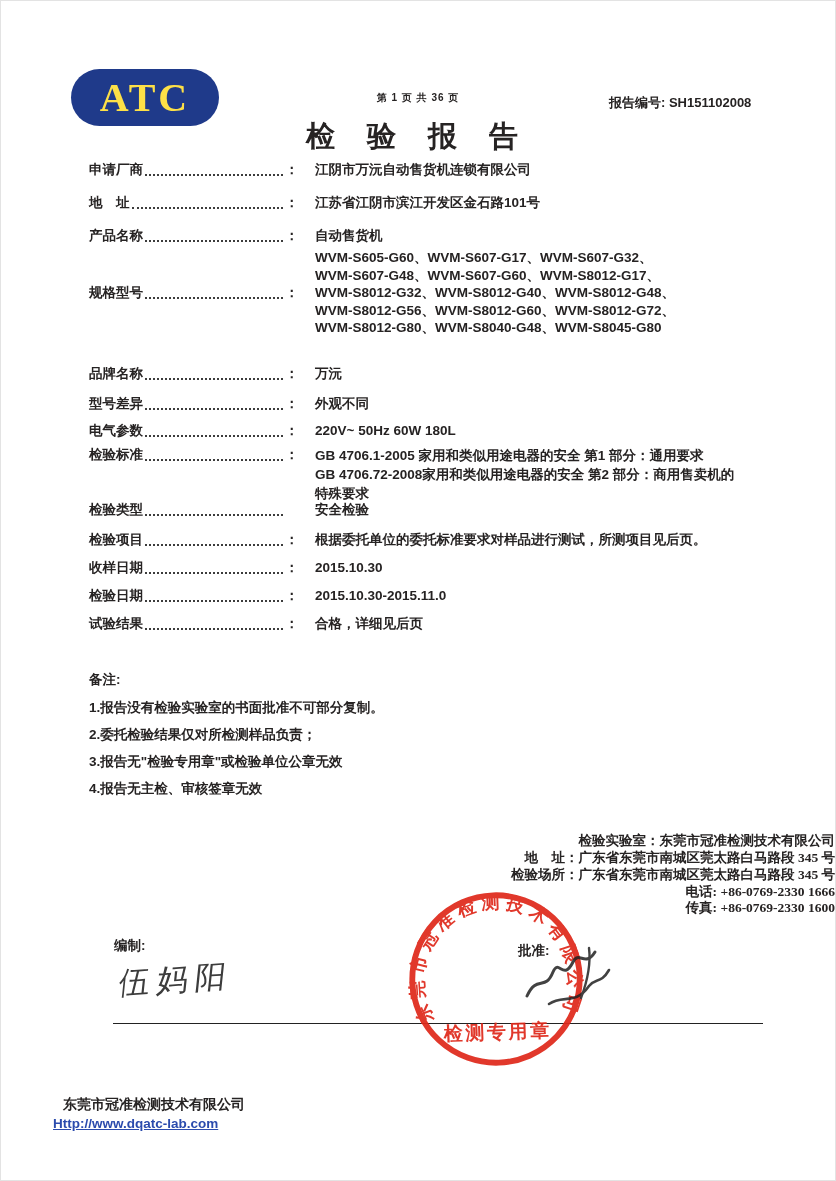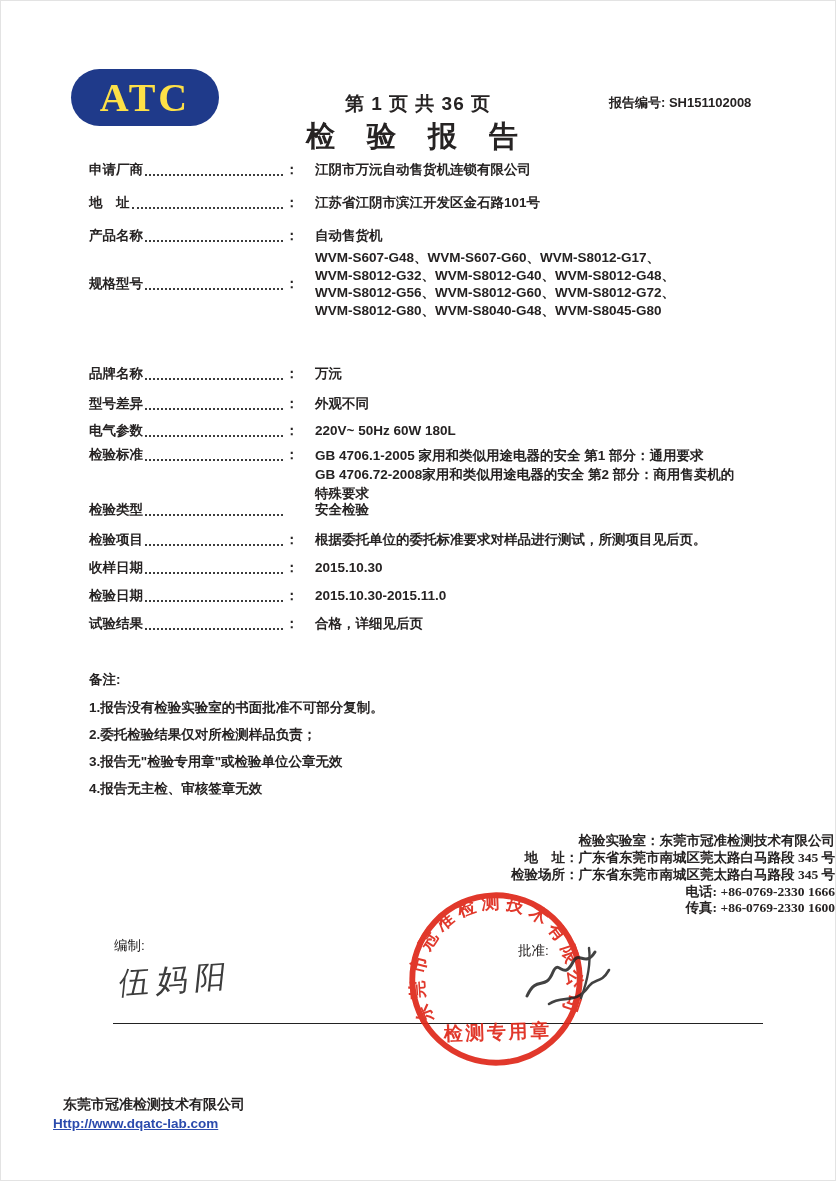--- a/index.html
+++ b/index.html
@@ -16,21 +16,21 @@
   }
   
   .logo{
     position:absolute;left:70px;top:68px;width:148px;height:57px;
     background:#1f3a8a;border-radius:29px;
     display:flex;align-items:center;justify-content:center;
   }
   .logo span{color:#fde047;font-size:40px;font-weight:bold;letter-spacing:3px;line-height:1;font-family:Liberation Serif, serif;}
   .page-info{
     position:absolute;left:0;right:0;top:90px;text-align:center;
-    font-size:19px;font-weight:bold;letter-spacing:1px;
+    font-size:10px;font-weight:bold;letter-spacing:1px;
   }
   .report-no{
     position:absolute;left:608px;top:93px;
     font-size:13px;font-weight:bold;text-align:right;
   }
   .doc-title{
     position:absolute;left:0;right:0;top:116px;text-align:center;
     font-size:29px;font-weight:bold;letter-spacing:12px;
   }
   
@@ -45,21 +45,21 @@
   .dots{flex:1;border-bottom:2px dotted #3c3c3c;margin:0 2px 3px 2px;height:12px;}
   .fr-sep{width:30px;flex:none;text-align:left;}
   .fr-value{flex:1;line-height:17.5px;}
   .fr-value div{white-space:nowrap;}
   .std .fr-value{line-height:19px;}
   
   .note{position:absolute;left:88px;font-size:13.5px;font-weight:bold;white-space:nowrap;}
   
   .lab-line{position:absolute;left:0;right:0;text-align:right;font-size:13.5px;font-weight:bold;white-space:pre;font-family:Liberation Serif, serif;}
   
-  .sig-label{position:absolute;font-size:13.5px;font-weight:normal;z-index:5;}
+  .sig-label{position:absolute;font-size:13.5px;font-weight:bold;z-index:5;}
   .handwrite{
     position:absolute;left:118px;top:958px;
     font-size:31px;color:#3c3c3c;letter-spacing:7px;
     transform:rotate(-4deg) skewX(-10deg);
     z-index:2;white-space:nowrap;
   }
   .sig-line{
     position:absolute;left:112px;top:1022px;width:650px;height:0;
     border-top:1.6px solid #222;z-index:1;
   }
@@ -115,20 +115,21 @@
       </span>
   </div>
 
   <div class="frow center" style="top:248px">
     <span class="fr-label">
         <span class="ltext">规格型号</span>
         <span class="dots"></span>
       </span>
     <span class="fr-sep">：</span>
     <span class="fr-value">
+      <div>WVM-S605-G60、WVM-S607-G17、WVM-S607-G32、</div>
       <div>WVM-S607-G48、WVM-S607-G60、WVM-S8012-G17、</div>
       <div>WVM-S8012-G32、WVM-S8012-G40、WVM-S8012-G48、</div>
       <div>WVM-S8012-G56、WVM-S8012-G60、WVM-S8012-G72、</div>
       <div>WVM-S8012-G80、WVM-S8040-G48、WVM-S8045-G80</div>
     </span>
   </div>
 
   <div class="frow" style="top:364px">
     <span class="fr-label">
         <span class="ltext">品牌名称</span>

